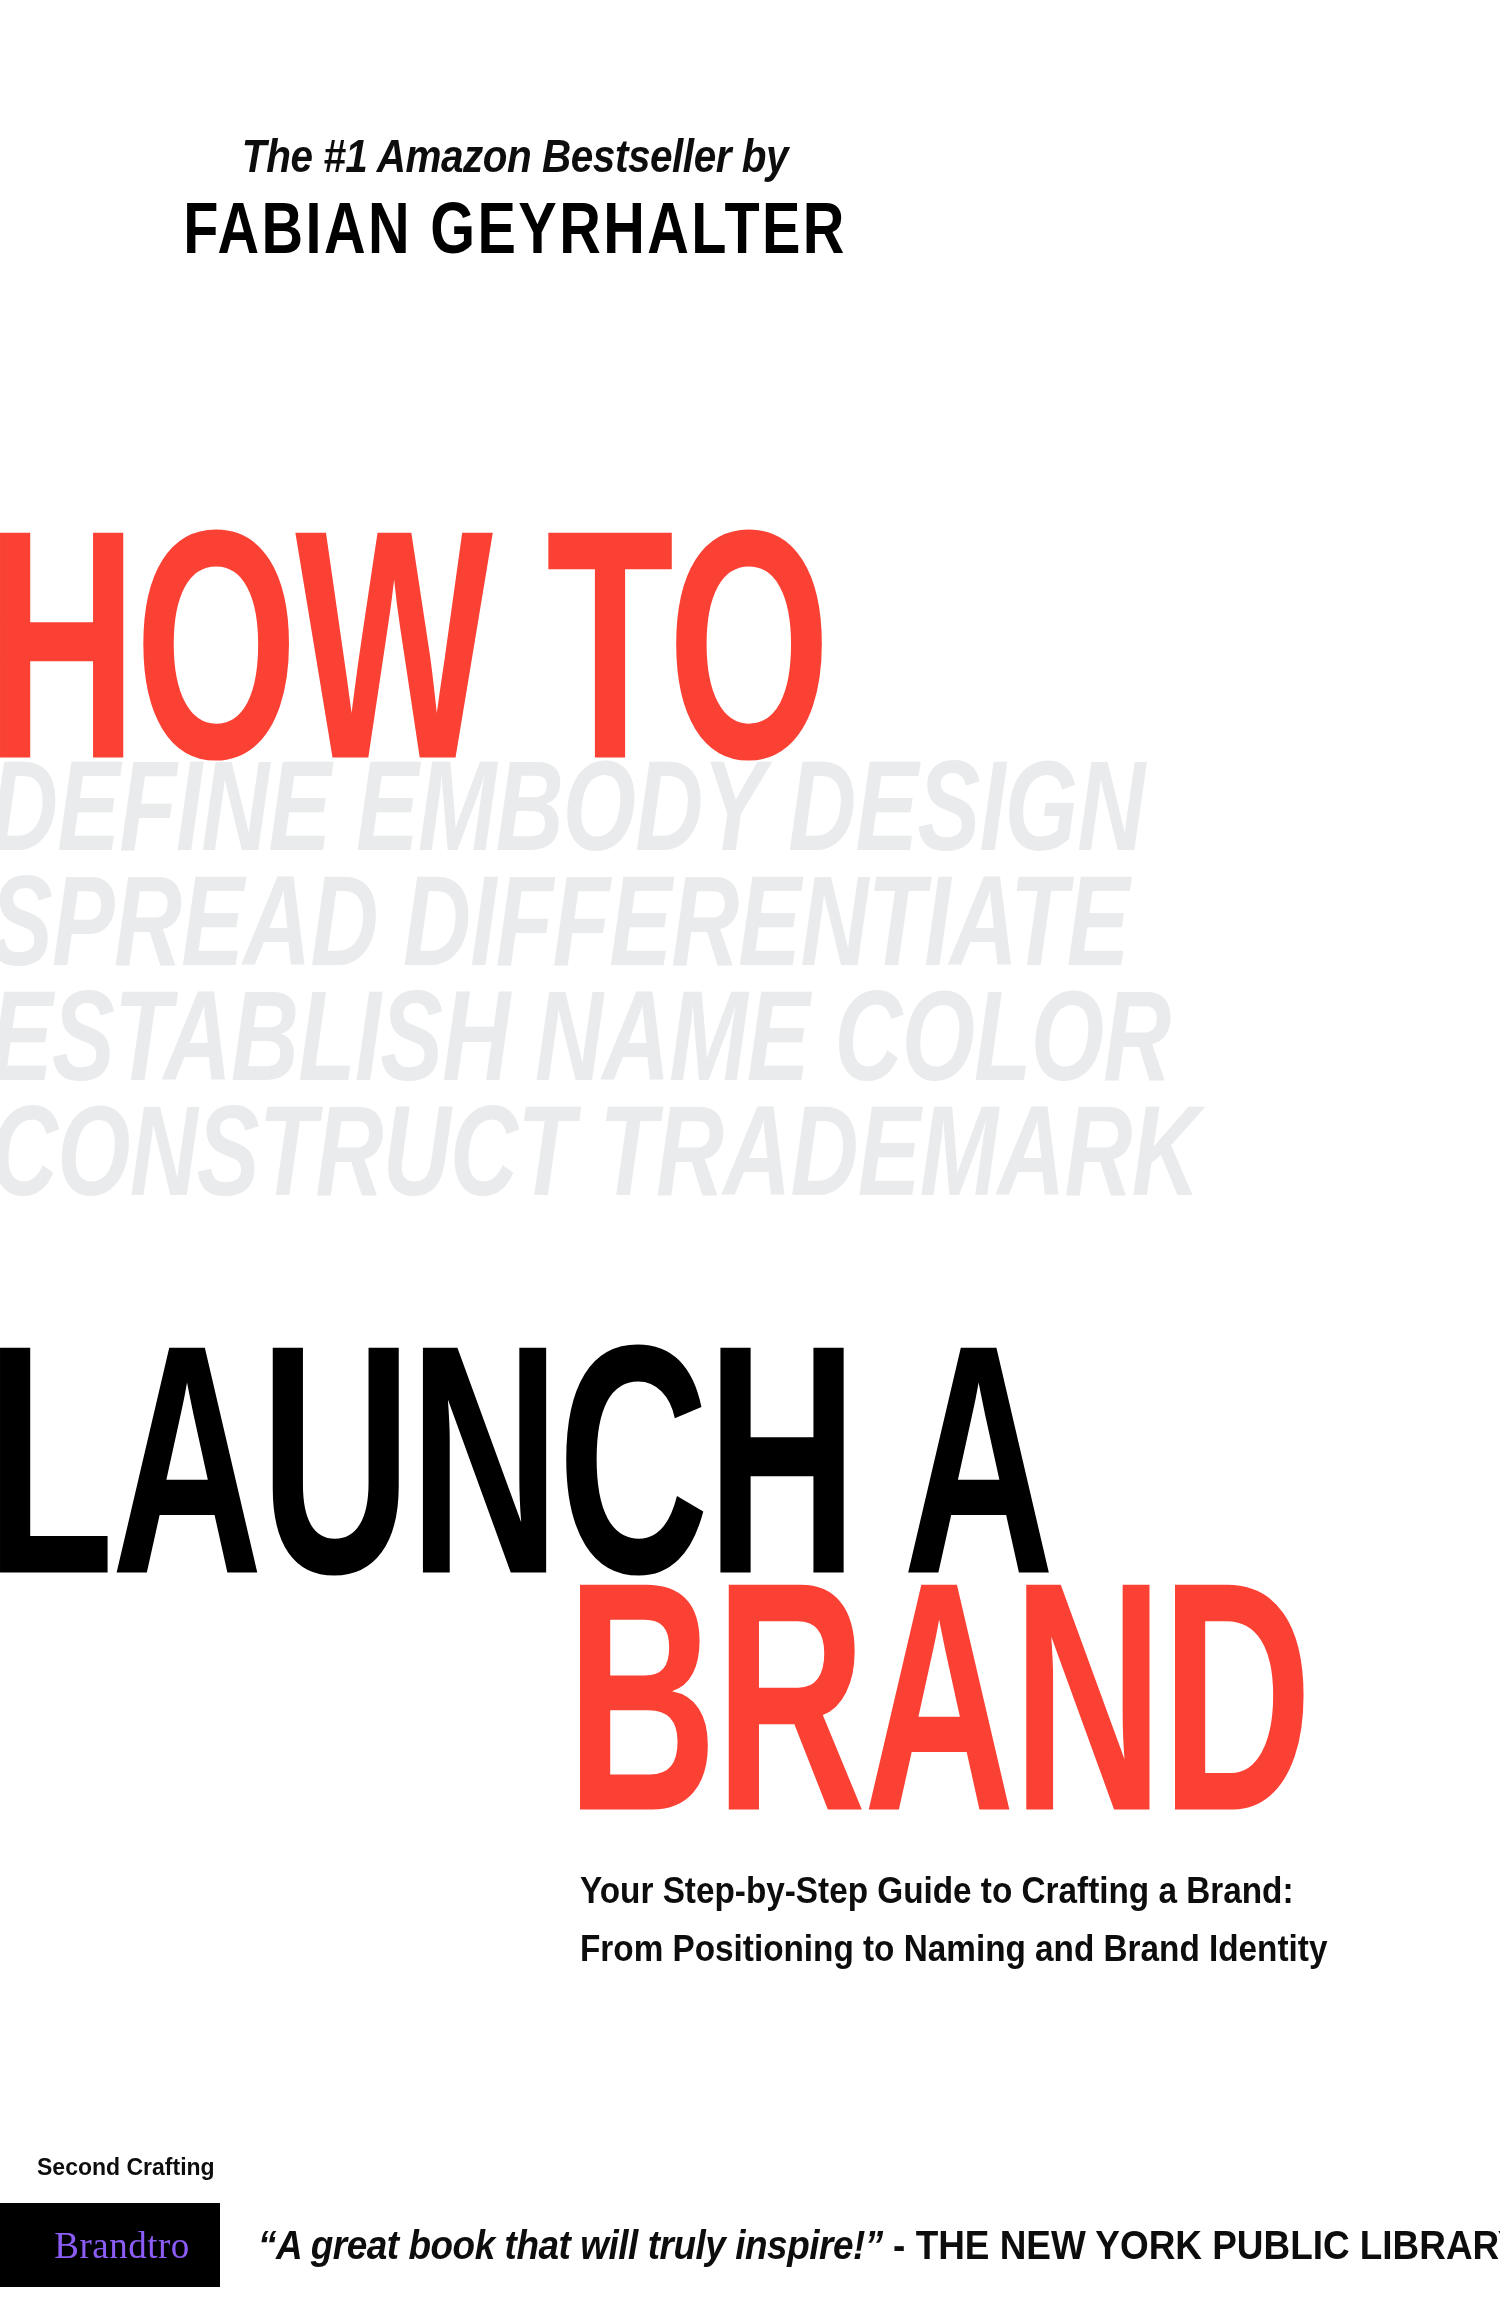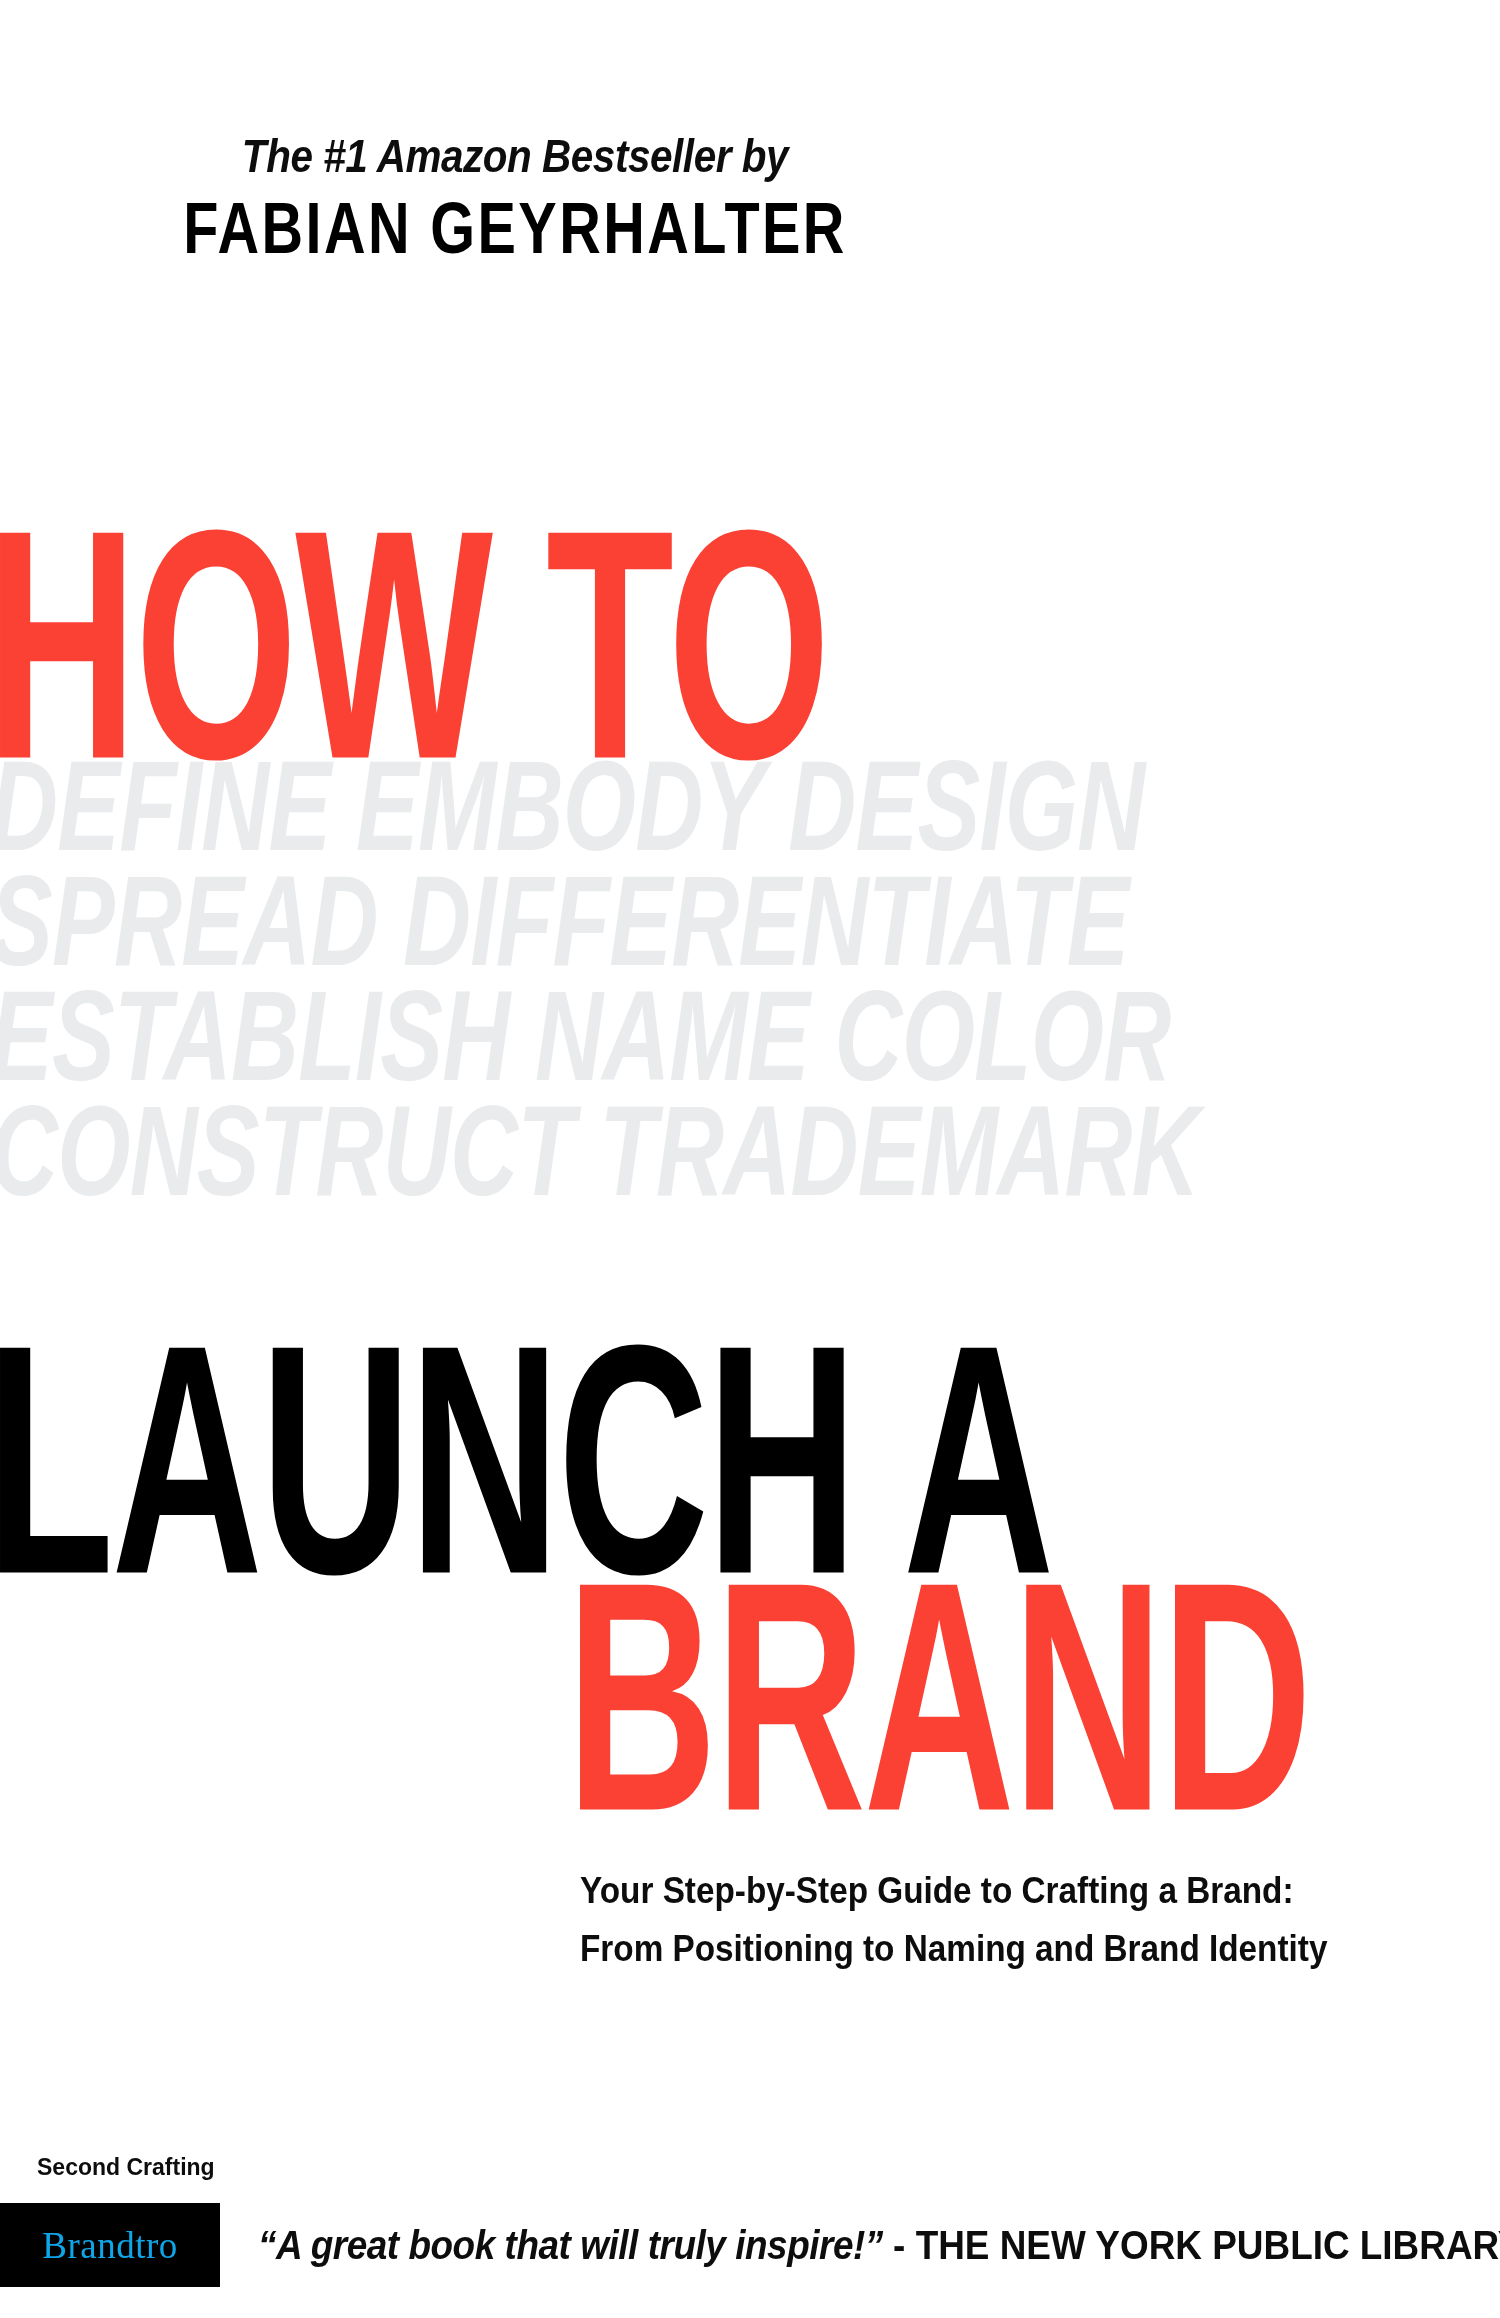--- a/index.html
+++ b/index.html
@@ -140,31 +140,31 @@
   .brandtro-box {
     position: absolute;
     left: 0;
     top: 2203px;
     width: 220px;
     height: 84px;
     background: #000000;
   }
   .brandtro-text {
     position: absolute;
-    left: 0;
+    left: 12px;
     top: 0;
     width: 220px;
     height: 84px;
     display: flex;
     align-items: center;
     justify-content: center;
     font-family: "Liberation Serif", serif;
     font-weight: normal;
     font-size: 37px;
-    color: #0ea5e9;
+    color: #8b5cf6;
     letter-spacing: 0.5px;
   }
   .endorsement {
     position: absolute;
     left: 258px;
     top: 2222px;
     width: 1242px;
     white-space: nowrap;
     font-family: "Liberation Sans", sans-serif;
     font-size: 41px;

